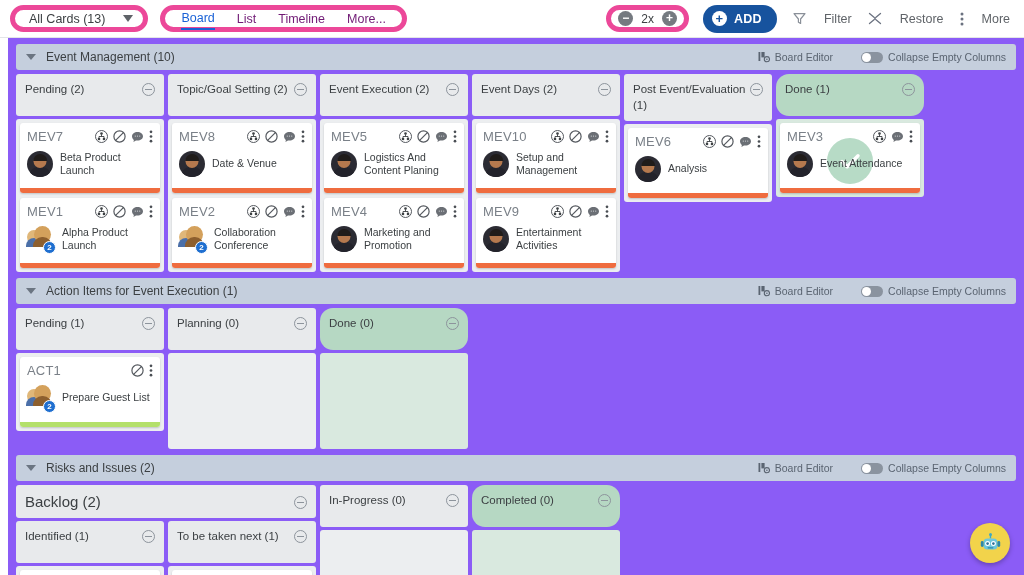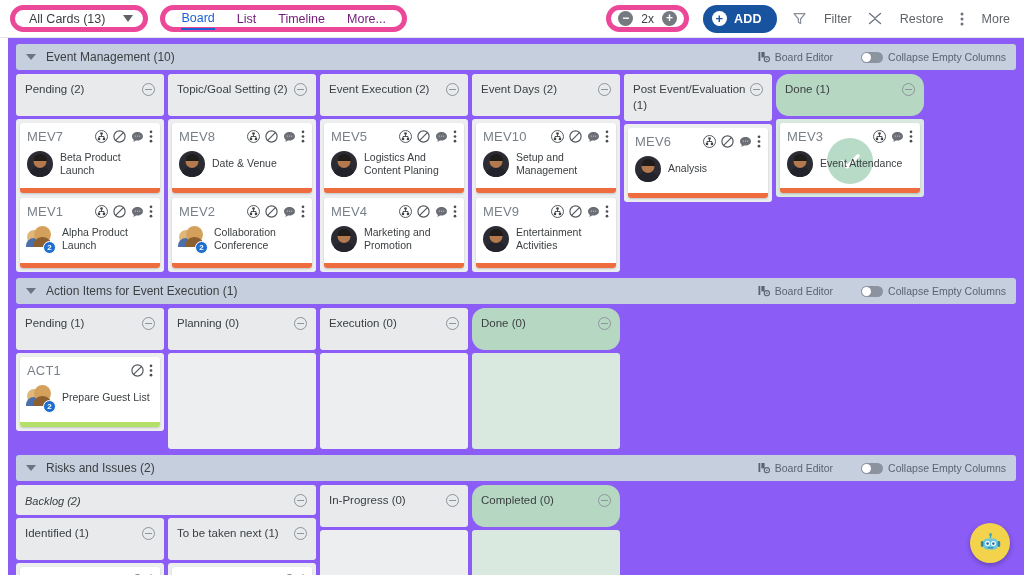--- a/index.html
+++ b/index.html
@@ -141,21 +141,21 @@
   .grp-b::after{ content:""; position:absolute; left:-1px; bottom:-3px; width:16px;height:9px;
           border-radius:8px 8px 0 0; background:#4b6fa8;}
   .grp-badge{ position:absolute; right:-1px; bottom:-2px; width:13px;height:13px;border-radius:50%;
           background:#1f6fd0; color:#fff; font-size:8px; font-weight:700;
           display:flex;align-items:center;justify-content:center; border:1.5px solid #fff;}
 
   
   .group-col{ flex:0 0 300px; width:300px;}
   .group-head{
     background:#e8eaec; border-radius:3px; padding:8px 9px; display:flex;
-    align-items:flex-end; justify-content:space-between; font-size:11px; color:#3c4043;font-style:italic;
+    align-items:center; justify-content:space-between; font-size:15px; color:#3c4043;
   }
   .sub-cols{ display:flex; gap:4px; margin-top:3px;}
 
   
   .fab{
     position:absolute; right:14px; bottom:12px; width:40px;height:40px;border-radius:50%;
     background:#f2d34b; display:flex;align-items:center;justify-content:center;
     box-shadow:0 2px 5px rgba(0,0,0,.28); cursor:pointer;
   }
 </style>
@@ -763,27 +763,20 @@
               </div>
   </div>
             <div class="col">
     <div class="col-head ">
       <span>Planning (0)</span>
       <span class="minus-icon"></span>
     </div>
     <div class="col-body  empty"></div>
   </div>
             <div class="col">
-    <div class="col-head ">
-      <span>Execution (0)</span>
-      <span class="minus-icon"></span>
-    </div>
-    <div class="col-body  empty"></div>
-  </div>
-            <div class="col">
     <div class="col-head done">
       <span>Done (0)</span>
       <span class="minus-icon"></span>
     </div>
     <div class="col-body done empty"></div>
   </div>
           </div>
   </div>
         <div class="swimlane">
     <div class="lane-header">

